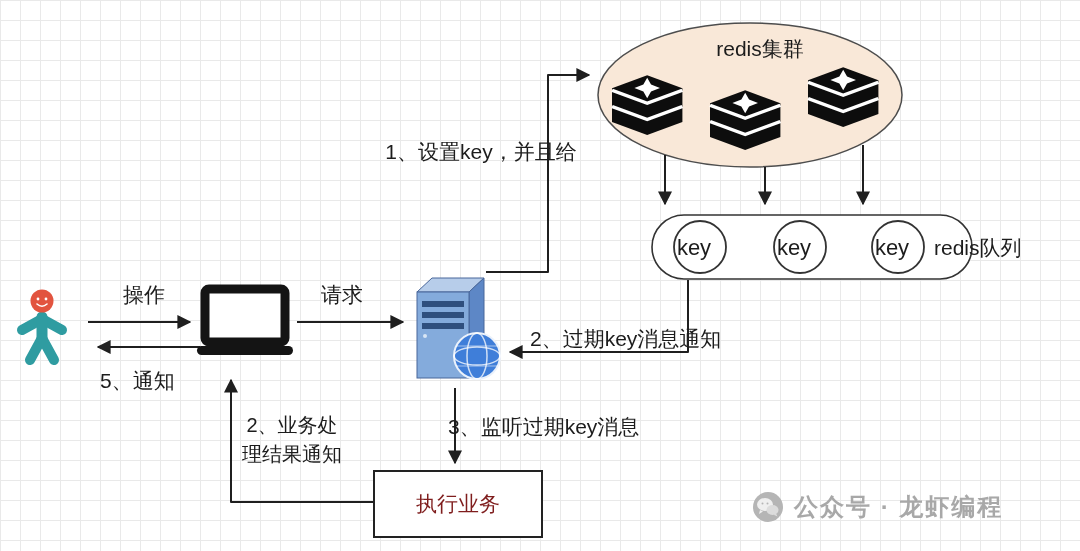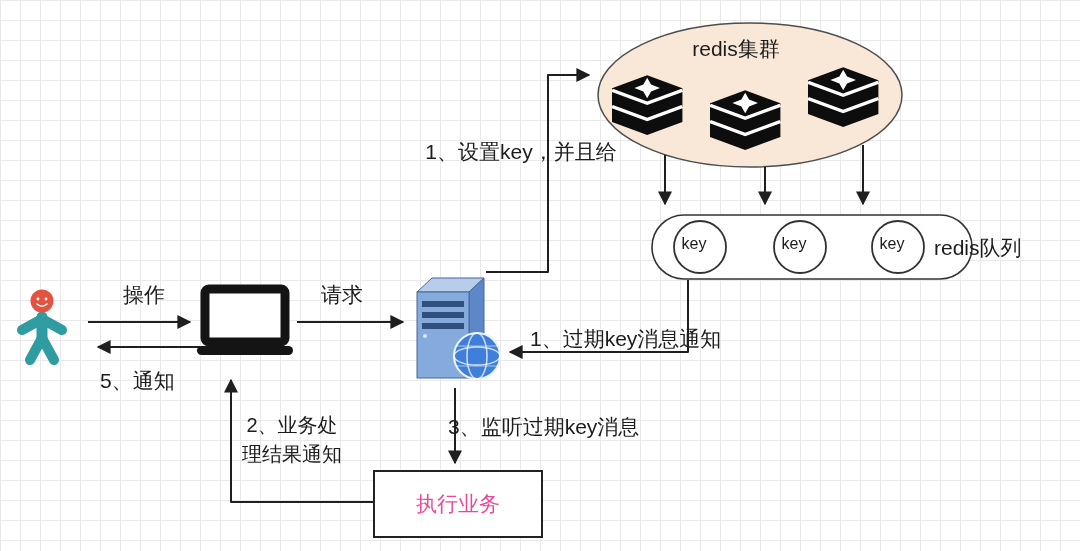--- a/index.html
+++ b/index.html
@@ -21,25 +21,25 @@
     color:#1c1c1c;
     font-size:21px;
     line-height:29px;
     white-space:nowrap;
   }
   .center{text-align:center;}
   .business-box{
     position:absolute;left:373px;top:470px;width:166px;height:64px;
     background:#fff;border:2px solid #222;
     display:flex;align-items:center;justify-content:center;
-    font-size:21px;color:#ec4899;
+    font-size:21px;color:#7f1d1d;
   }
   .key-lbl{
     position:absolute;top:235px;width:40px;text-align:center;
-    font-size:16px;color:#1c1c1c;
+    font-size:22px;color:#1c1c1c;
   }
   .watermark{
     position:absolute;left:752px;top:491px;
     display:flex;align-items:center;gap:10px;
     color:var(--watermark,#a8a8a8);
     font-size:24px;font-weight:600;letter-spacing:2px;
   }
 </style>
 </head>
 <body>
@@ -113,41 +113,53 @@
       <circle cx="8" cy="60" r="2" fill="#d8e6f5"></circle>
       <g>
         <circle cx="60" cy="80" r="23" style="fill:var(--globe,#3f7ed9)" stroke="#eaf1fb" stroke-width="2"></circle>
         <ellipse cx="60" cy="80" rx="10" ry="23" fill="none" stroke="rgba(255,255,255,0.75)" stroke-width="1.5"></ellipse>
         <ellipse cx="60" cy="80" rx="23" ry="9" fill="none" stroke="rgba(255,255,255,0.75)" stroke-width="1.5"></ellipse>
         <path d="M39,70 H81 M39,90 H81" stroke="rgba(255,255,255,0.55)" stroke-width="1.2" fill="none"></path>
       </g>
     </g>
   </svg>
 
-  <div class="lbl center" style="left:658px;top:34px;width:156px;">redis集群</div>
+  <div class="lbl center" style="left:682px;top:34px;width:156px;">redis集群</div>
 
   <div class="key-lbl" style="left:674px;">key</div>
   <div class="key-lbl" style="left:774px;">key</div>
   <div class="key-lbl" style="left:872px;">key</div>
   <div class="lbl" style="left:934px;top:233px;">redis队列</div>
 
   <div class="lbl center" style="left:112px;top:280px;width:64px;text-align:center;">操作</div>
   <div class="lbl center" style="left:310px;top:280px;width:64px;">请求</div>
   <div class="lbl" style="left:100px;top:366px;">5、通知</div>
 
-  <div class="lbl center" style="left:362px;top:137px;width:238px;padding-left:40px;">
+  <div class="lbl center" style="left:362px;top:137px;width:238px;">
     <div>1、设置key，并且给</div>
   </div>
 
-  <div class="lbl" style="left:530px;top:324px;">1、过期key消息通知</div>
+  <div class="lbl" style="left:530px;top:324px;">2、过期key消息通知</div>
   <div class="lbl" style="left:448px;top:412px;">3、监听过期key消息</div>
 
   <div class="lbl center" style="left:227px;top:411px;width:130px;font-size:20px;">
     <div>2、业务处</div>
     <div>理结果通知</div>
   </div>
 
   <div class="business-box">
     <span>执行业务</span>
   </div>
 
+  <div class="watermark">
+    <svg width="32" height="32" viewBox="0 0 32 32">
+      <circle cx="16" cy="16" r="15" fill="#b5b5b5"></circle>
+      <ellipse cx="13" cy="13.5" rx="8" ry="6.5" fill="#efefef"></ellipse>
+      <path d="M8,19 L7,23 L11,20.5 Z" fill="#efefef"></path>
+      <ellipse cx="20.5" cy="19" rx="6" ry="5" fill="#dcdcdc"></ellipse>
+      <path d="M24,22.5 L25.5,25.5 L21.5,23.8 Z" fill="#dcdcdc"></path>
+      <circle cx="10.5" cy="12.5" r="1" fill="#b5b5b5"></circle>
+      <circle cx="15.5" cy="12.5" r="1" fill="#b5b5b5"></circle>
+    </svg>
+    <span>公众号 · 龙虾编程</span>
+  </div>
 
 </div>
 
 </body></html>

